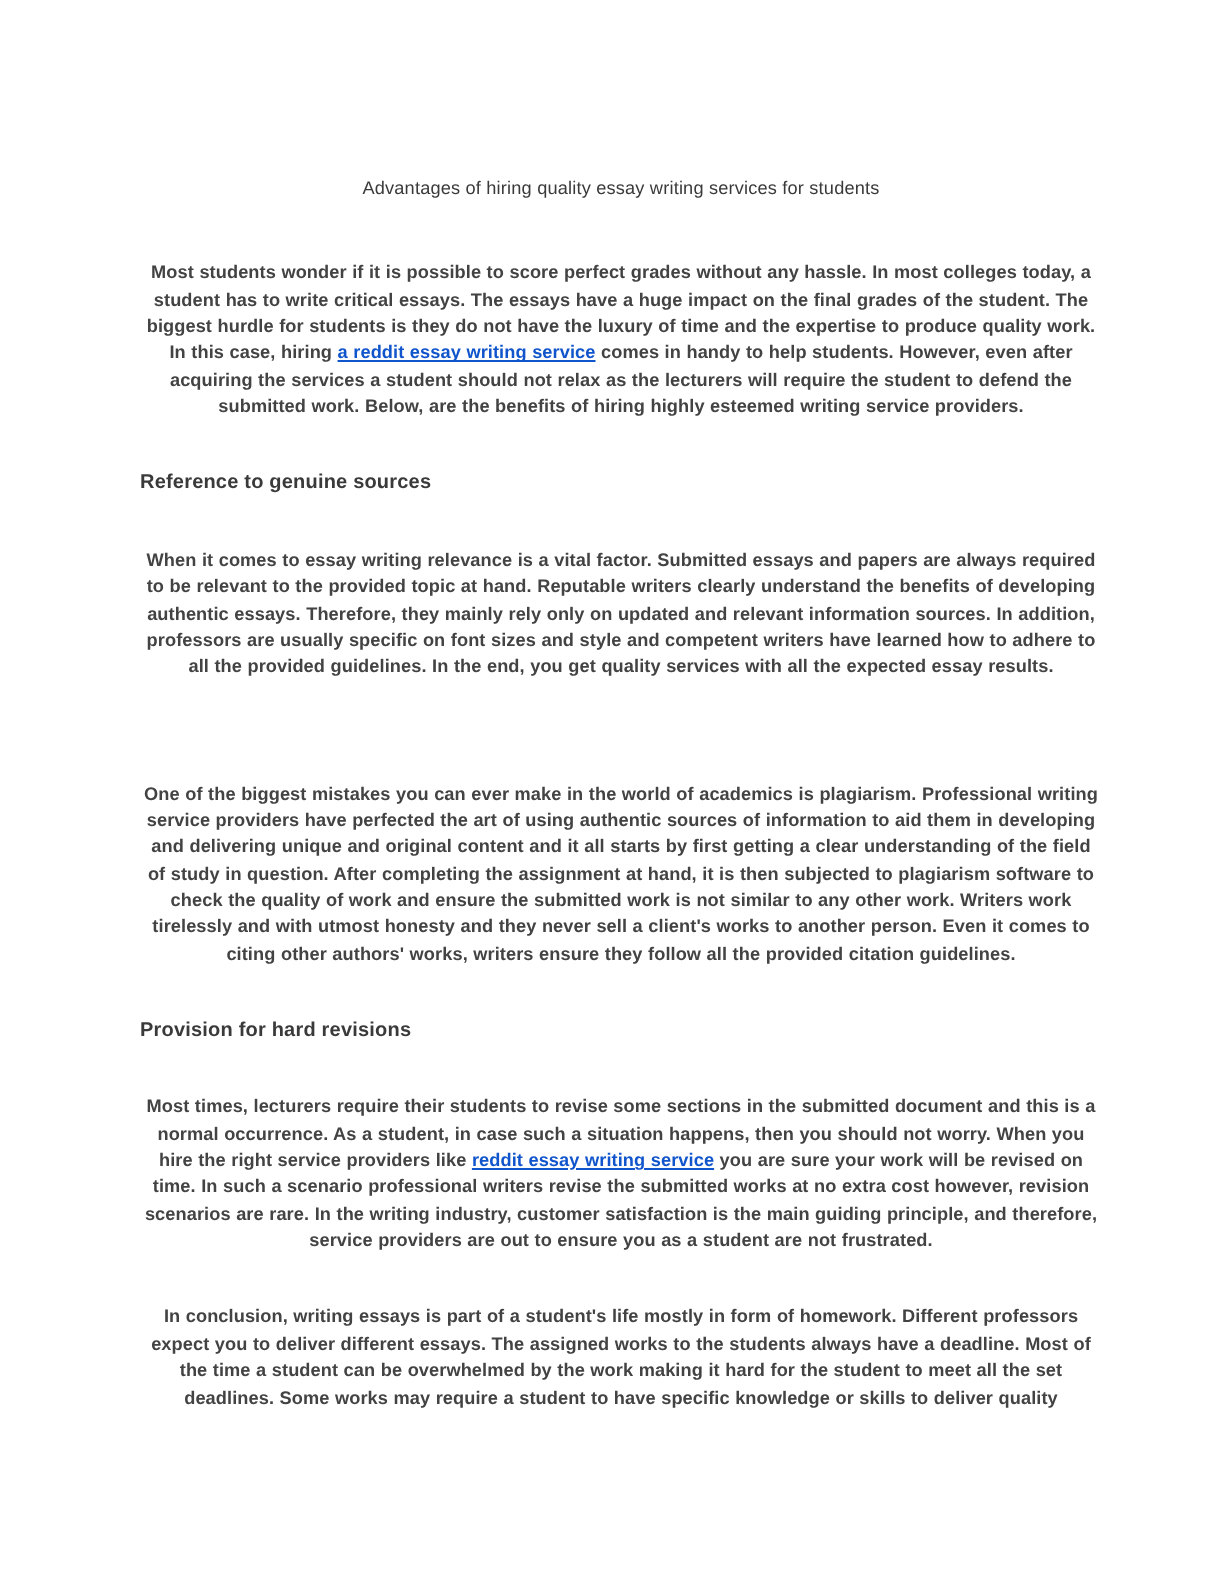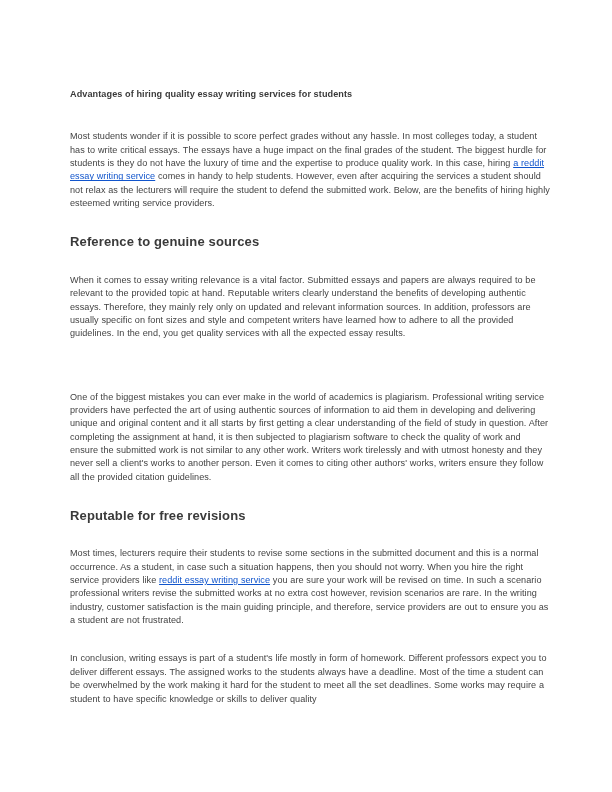--- a/index.html
+++ b/index.html
@@ -26,45 +26,46 @@
     box-sizing: border-box;
   }
   .content {
     position: absolute;
     left: 70px;
     top: 88px;
     width: 481px;
   }
   .doc-title {
     font-size: 9.1px;
-    font-weight: bold;
+    font-weight: normal;
     color: #3a3a3a;
     line-height: 13.4px;
     letter-spacing: 0.01em;
     margin: 0;
     padding: 0;
+    text-align: center;
   }
   .section-heading {
-    font-size: 13px;
+    font-size: 10px;
     font-weight: bold;
     color: #3a3a3a;
     line-height: 13.4px;
     letter-spacing: 0.01em;
     margin: 0;
     padding: 0;
   }
   .para {
     font-size: 9.1px;
-    font-weight: normal;
+    font-weight: bold;
     color: #434343;
     line-height: 13.35px;
     letter-spacing: 0.005em;
     margin: 0;
     padding: 0;
-    text-align: left;
+    text-align: center;
     word-spacing: 0.02em;
   }
   .gap-after-title { height: 29px; }
   .gap-para-heading { height: 25px; }
   .gap-heading-para { height: 25px; }
   .gap-para-para { height: 25px; }
   a.doclink {
     color: #1155cc;
     text-decoration: underline;
     text-underline-offset: 1px;
@@ -82,21 +83,21 @@
     <div id="blocks-container">
         <p class="para"><span>Most students wonder if it is possible to score perfect grades without any hassle. In most colleges today, a student has to write critical essays. The essays have a huge impact on the final grades of the student. The biggest hurdle for students is they do not have the luxury of time and the expertise to produce quality work. In this case, hiring </span><a class="doclink" href="#">a reddit essay writing service</a><span> comes in handy to help students. However, even after acquiring the services a student should not relax as the lecturers will require the student to defend the submitted work. Below, are the benefits of hiring highly esteemed writing service providers.</span></p>
         <div class="gap-para-heading"></div>
         <h2 class="section-heading">Reference to genuine sources</h2>
         <div class="gap-heading-para"></div>
         <p class="para"><span>When it comes to essay writing relevance is a vital factor. Submitted essays and papers are always required to be relevant to the provided topic at hand. Reputable writers clearly understand the benefits of developing authentic essays. Therefore, they mainly rely only on updated and relevant information sources. In addition, professors are usually specific on font sizes and style and competent writers have learned how to adhere to all the provided guidelines. In the end, you get quality services with all the expected essay results.</span></p>
         <div class="gap-para-heading"></div>
         <div class="gap-heading-para"></div>
         <p class="para"><span>One of the biggest mistakes you can ever make in the world of academics is plagiarism. Professional writing service providers have perfected the art of using authentic sources of information to aid them in developing and delivering unique and original content and it all starts by first getting a clear understanding of the field of study in question. After completing the assignment at hand, it is then subjected to plagiarism software to check the quality of work and ensure the submitted work is not similar to any other work. Writers work tirelessly and with utmost honesty and they never sell a client's works to another person. Even it comes to citing other authors' works, writers ensure they follow all the provided citation guidelines.</span></p>
         <div class="gap-para-heading"></div>
-        <h2 class="section-heading">Reputable for free revisions</h2>
+        <h2 class="section-heading">Provision for hard revisions</h2>
         <div class="gap-heading-para"></div>
         <p class="para"><span>Most times, lecturers require their students to revise some sections in the submitted document and this is a normal occurrence. As a student, in case such a situation happens, then you should not worry. When you hire the right service providers like </span><a class="doclink" href="#">reddit essay writing service</a><span> you are sure your work will be revised on time. In such a scenario professional writers revise the submitted works at no extra cost however, revision scenarios are rare. In the writing industry, customer satisfaction is the main guiding principle, and therefore, service providers are out to ensure you as a student are not frustrated.</span></p>
         <div class="gap-para-para"></div>
         <p class="para"><span>In conclusion, writing essays is part of a student's life mostly in form of homework. Different professors expect you to deliver different essays. The assigned works to the students always have a deadline. Most of the time a student can be overwhelmed by the work making it hard for the student to meet all the set deadlines. Some works may require a student to have specific knowledge or skills to deliver quality</span></p>
       </div>
 
   </div>
 </div>
 
 </body></html>

